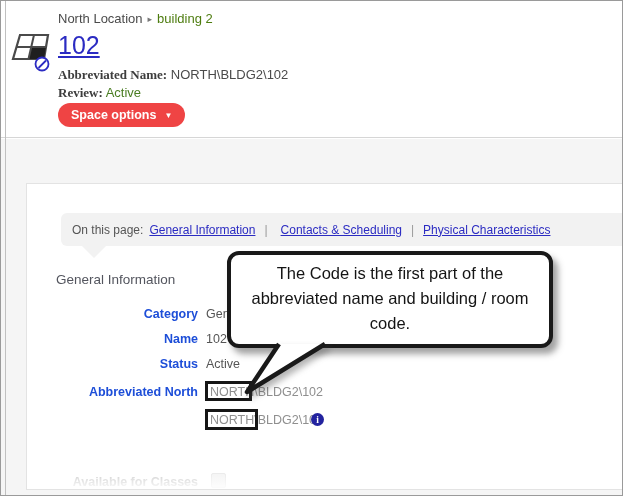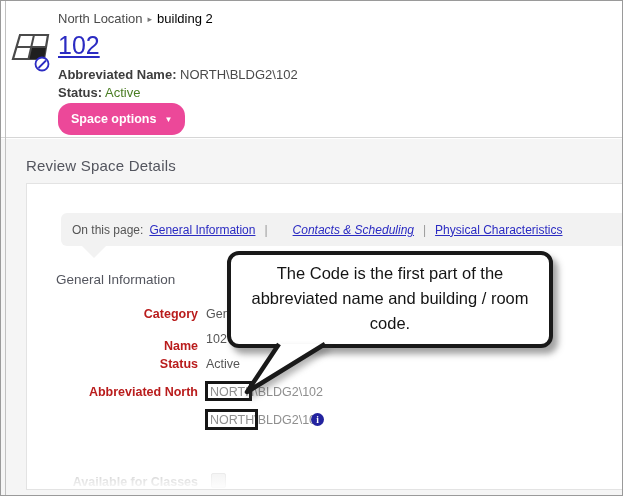--- a/index.html
+++ b/index.html
@@ -8,32 +8,32 @@
   .screen {
     position:relative; width:623px; height:496px;
     border:1px solid #9a9a9a; background:#fff; overflow:hidden;
   }
   .left-line { position:absolute; left:4px; top:0; bottom:0; width:1px; background:#c0c0c0; z-index:5; }
 
   
   .header { position:absolute; left:0; top:0; width:623px; height:137px; background:#fff; border-bottom:1px solid #d6d6d6; }
   .breadcrumb { position:absolute; left:57px; top:10px; font-size:13px; color:#4a4a4a; }
   .crumb-sep { color:#777; font-size:9px; margin:0 5px; vertical-align:1px; }
-  .crumb-link { color:#000000; text-decoration:none; }
+  .crumb-link { color:#4d7c0f; text-decoration:none; }
   .space-icon { position:absolute; left:7px; top:29px; }
   .page-title { position:absolute; left:57px; top:31px; font-size:25px; color:#2b2bc2; text-decoration:underline; line-height:1.05; }
   .meta-line { position:absolute; left:57px; font-size:13px; color:#4a4a4a; }
-  .meta-line b { color:#3d3d3d; }
+  .meta-line b { color:#3d3d3d;font-family:Liberation Serif, serif; }
   .abbr-line { top:66px; }
   .status-line { top:84px; }
   .status-active { color:#4a7d23; }
   .space-options-btn {
-    position:absolute; left:57px; top:102px; height:32px; padding:0 13px;
+    position:absolute; left:57px; top:102px; height:24px; padding:0 13px;
     display:inline-flex; align-items:center; gap:8px;
-    background:#ec4899; color:#fff; border:none; border-radius:13px;
+    background:#ef4444; color:#fff; border:none; border-radius:13px;
     font-family:inherit; font-size:12.5px; font-weight:600; cursor:pointer;
   }
   .space-options-btn .caret { font-size:8px; }
 
   
   .page-bg { position:absolute; left:0; top:138px; right:0; bottom:0; background:#f5f5f5; }
   .review-title { position:absolute; left:25px; top:156px; font-size:15px; color:#53555e; letter-spacing:.2px; }
   .panel { position:absolute; left:25px; top:182px; width:600px; height:307px; background:#fff; border:1px solid #e3e3e3; }
 
   
@@ -44,21 +44,21 @@
   }
   .onpage-bar .sep { color:#9a9a9a; margin:0 9px; }
   .onpage-link { color:#2b2bc2; text-decoration:underline; margin-left:6px; }
   .onpage-tail { position:absolute; left:80px; top:244px; width:0; height:0;
     border-left:13px solid transparent; border-right:13px solid transparent; border-top:13px solid #f2f2f2; }
 
   .gi-heading { position:absolute; left:55px; top:271px; font-size:13.5px; color:#53555e; }
 
   
   .frow-label { position:absolute; left:55px; width:142px; text-align:right;
-    font-size:12.5px; font-weight:bold; color:#b91c1c; }
+    font-size:12.5px; font-weight:bold; color:#1d4ed8; }
   .frow-value { position:absolute; left:205px; font-size:12.5px; color:#555; white-space:pre; }
   .val-gray { color:#8f8f8f; left:209px; }
   .faded { color:#bfbfbf; }
 
   .north-box { position:absolute; border:3px solid #161616; background:transparent; z-index:3; }
   .box-abbr { left:204px; top:380px; width:47px; height:20px; }
   .box-code { left:204px; top:408px; width:53px; height:21px; }
 
   .info-icon { position:absolute; left:310px; top:412px; width:13px; height:13px; border-radius:50%;
     background:#23239f; color:#fff; font-size:9.5px; font-weight:bold; font-family:"Liberation Serif",serif;
@@ -99,50 +99,49 @@
       </svg>
     </div>
 
     <a href="#" class="page-title">102</a>
 
     <div class="meta-line abbr-line">
       <b>Abbreviated Name:</b>
       <span>NORTH\BLDG2\102</span>
     </div>
     <div class="meta-line status-line">
-      <b>Status:</b>
+      <b>Review:</b>
       <span class="status-active">Active</span>
     </div>
 
     <button class="space-options-btn">
       <span>Space options</span>
       <span class="caret">▼</span>
     </button>
   </div>
 
   <div class="page-bg"></div>
-  <div class="review-title">Review Space Details</div>
   <div class="panel"></div>
 
   <div class="onpage-bar">
     <span>On this page:</span>
     <a href="#" class="onpage-link">General Information</a>
     <span class="sep">|</span>
-    <a href="#" class="onpage-link" style="margin-left:16px;font-style:italic;">Contacts &amp; Scheduling</a>
+    <a href="#" class="onpage-link" style="margin-left:4px;">Contacts &amp; Scheduling</a>
     <span class="sep">|</span>
     <a href="#" class="onpage-link" style="margin-left:0;">Physical Characteristics</a>
   </div>
   <div class="onpage-tail"></div>
 
   <div class="gi-heading">General Information</div>
 
   <div class="frow-label" style="top:306px;">Category</div>
   <div class="frow-value" style="top:306px;">Gen</div>
 
-  <div class="frow-label" style="top:331px;margin-top:7px;">Name</div>
+  <div class="frow-label" style="top:331px;">Name</div>
   <div class="frow-value" style="top:331px;">102</div>
 
   <div class="frow-label" style="top:356px;text-align:right;">Status</div>
   <div class="frow-value" style="top:356px;">Active</div>
 
   <div class="frow-label" style="top:384px;">Abbreviated North</div>
   <div class="frow-value val-gray" style="top:384px;">NORTH\BLDG2\102</div>
 
   <div class="frow-value val-gray" style="top:412px;">NORTH\BLDG2\102</div>
 

